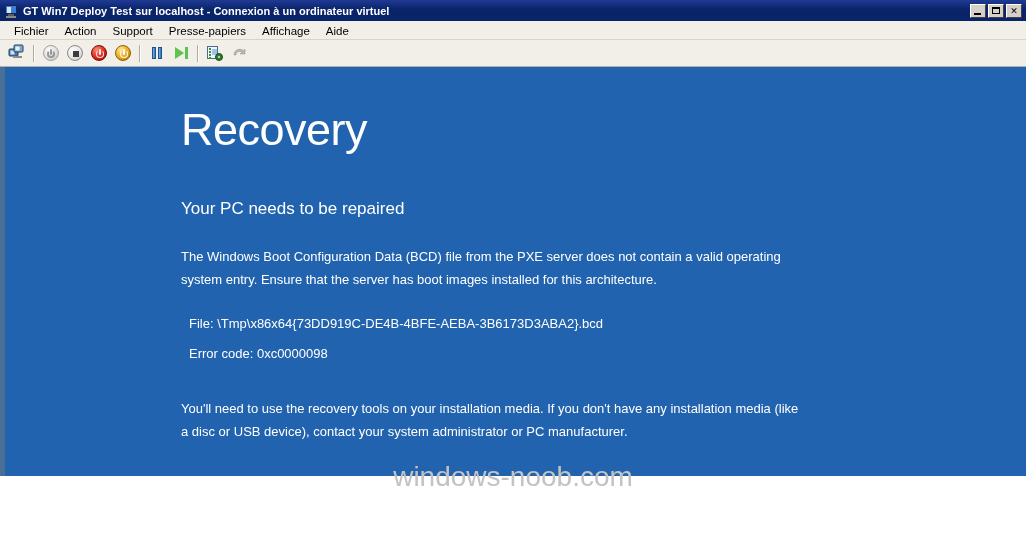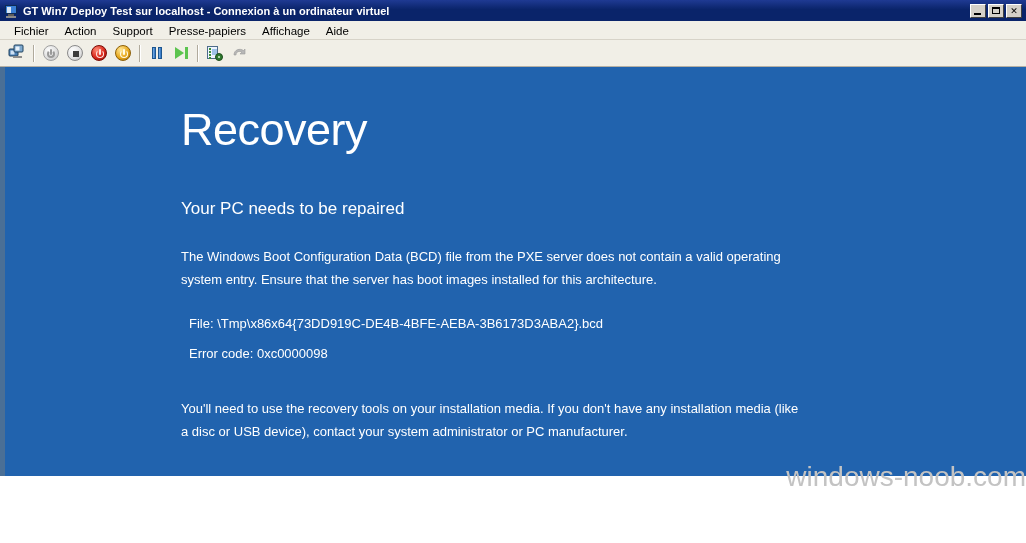--- a/index.html
+++ b/index.html
@@ -377,21 +377,21 @@
   }
   .rec-gap { height: 24px; }
   .rec-p.last { max-width: 620px; margin-bottom: 12px; }
 
   
   .watermark {
     position: absolute;
     left: 0;
     top: 461px;
     width: 1026px;
-    text-align: right;
+    text-align: center;
     font-size: 28px;
     color: #c3c3c3;
     font-family: "Liberation Sans", sans-serif;
     letter-spacing: 0px;
   }
 </style>
 </head>
 <body>
 
 <div class="titlebar">

